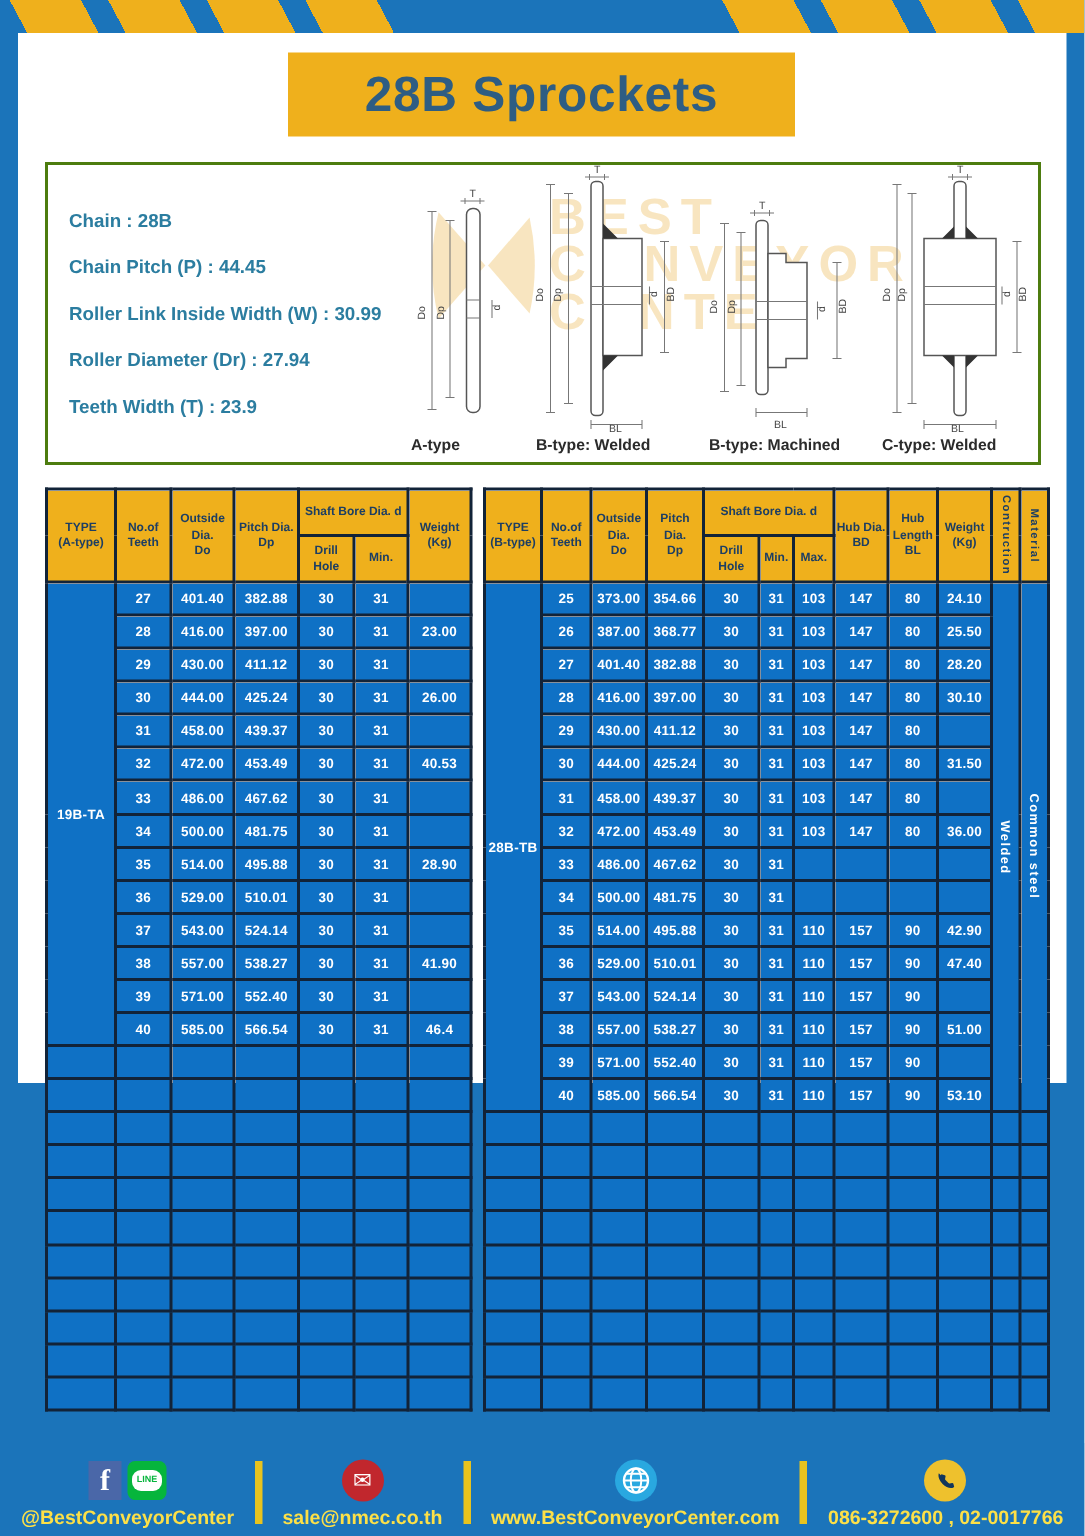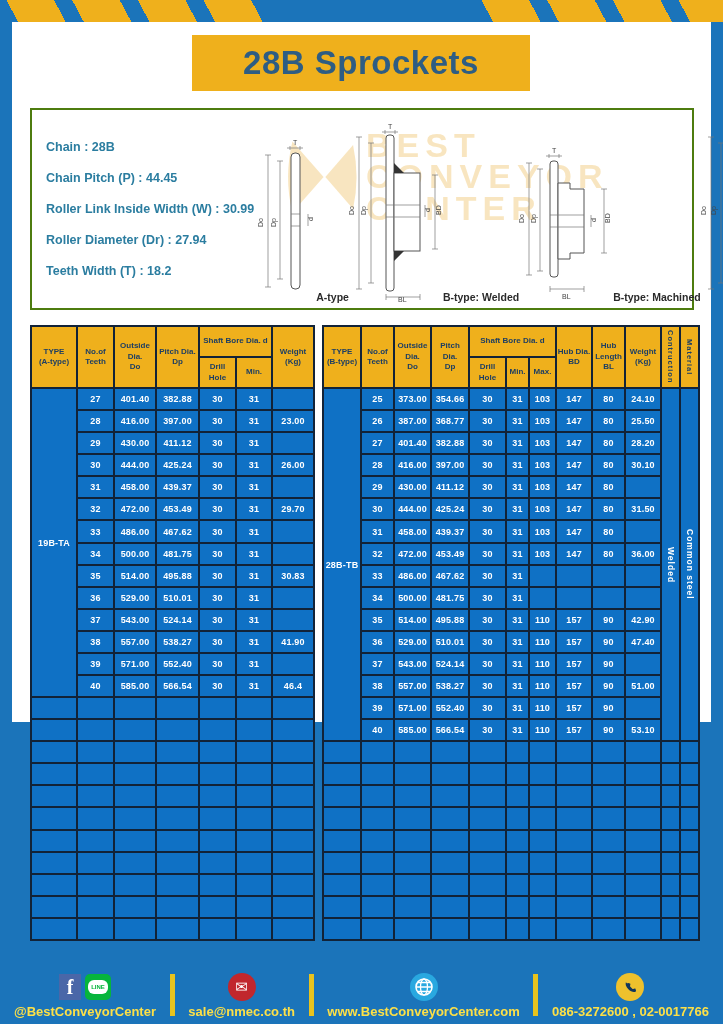--- a/index.html
+++ b/index.html
@@ -21,21 +21,21 @@
   .diagram-box{position:absolute;left:18px;top:86px;width:660px;height:198px;
                border:2px solid #4d7c0f;background:#fff;display:flex;}
   .specs{width:228px;display:flex;flex-direction:column;justify-content:center;
          padding-left:14px;gap:17px;position:relative;z-index:2;}
   .spec-line{font-size:12.5px;font-weight:bold;color:#2b7da0;white-space:nowrap;}
   .watermark{position:absolute;left:250px;top:20px;display:flex;align-items:center;gap:6px;
              opacity:.5;z-index:1;pointer-events:none;}
   .wm-text{font-size:34px;font-weight:800;color:#f2cd82;letter-spacing:6px;line-height:.92;}
   .diagrams{flex:1;display:flex;align-items:flex-end;justify-content:space-between;
             padding:4px 8px 5px 0;position:relative;z-index:2;}
-  .diagram{display:flex;flex-direction:row;align-items:flex-end;}
+  .diagram{display:flex;flex-direction:column;align-items:flex-start;}
   .diagram svg{background:transparent;}
   .diagram-label{font-size:10.5px;font-weight:600;color:#2b2b2b;margin-top:2px;white-space:nowrap;}
   .dwg{stroke:#555;fill:#fff;stroke-width:1;}
   .dim{stroke:#777;fill:none;stroke-width:.7;}
   .dimt{font-size:7px;fill:#444;font-family:"Liberation Sans",sans-serif;}
   
   .tables{position:absolute;left:18px;top:303px;width:670px;height:616px;
           display:flex;justify-content:space-between;}
   .twrap-a{width:284px;height:616px;}
   .twrap-b{width:378px;height:616px;}
@@ -97,21 +97,21 @@
           <div>CONVEYOR</div>
           <div>CENTER</div>
         </div>
       </div>
 
       <div class="specs">
         <div class="spec-line">Chain  : 28B</div>
         <div class="spec-line">Chain Pitch (P)  : 44.45</div>
         <div class="spec-line">Roller Link Inside Width (W)  : 30.99</div>
         <div class="spec-line">Roller Diameter (Dr)  : 27.94</div>
-        <div class="spec-line">Teeth Width (T)  : 18.2</div>
+        <div class="spec-line">Teeth Width (T)  : 23.9</div>
       </div>
 
       <div class="diagrams">
 
         <div class="diagram">
           <svg width="62" height="166" viewBox="0 0 62 166">
             <text class="dimt" x="39" y="8">T</text>
             <path class="dim" d="M33 11 h16 M36 9 v4 M46 9 v4"></path>
             <rect class="dwg" x="37" y="16" width="9" height="136" rx="4"></rect>
             <path class="dim" d="M37 77 h9 M37 89 h9"></path>
@@ -267,21 +267,21 @@
                 <td>30</td>
                 <td>31</td>
                 <td></td>
               </tr>
               <tr>
                 <td>32</td>
                 <td>472.00</td>
                 <td>453.49</td>
                 <td>30</td>
                 <td>31</td>
-                <td>29.70</td>
+                <td>40.53</td>
               </tr>
               <tr>
                 <td>33</td>
                 <td>486.00</td>
                 <td>467.62</td>
                 <td>30</td>
                 <td>31</td>
                 <td></td>
               </tr>
               <tr>
@@ -291,21 +291,21 @@
                 <td>30</td>
                 <td>31</td>
                 <td></td>
               </tr>
               <tr>
                 <td>35</td>
                 <td>514.00</td>
                 <td>495.88</td>
                 <td>30</td>
                 <td>31</td>
-                <td>30.83</td>
+                <td>28.90</td>
               </tr>
               <tr>
                 <td>36</td>
                 <td>529.00</td>
                 <td>510.01</td>
                 <td>30</td>
                 <td>31</td>
                 <td></td>
               </tr>
               <tr>

